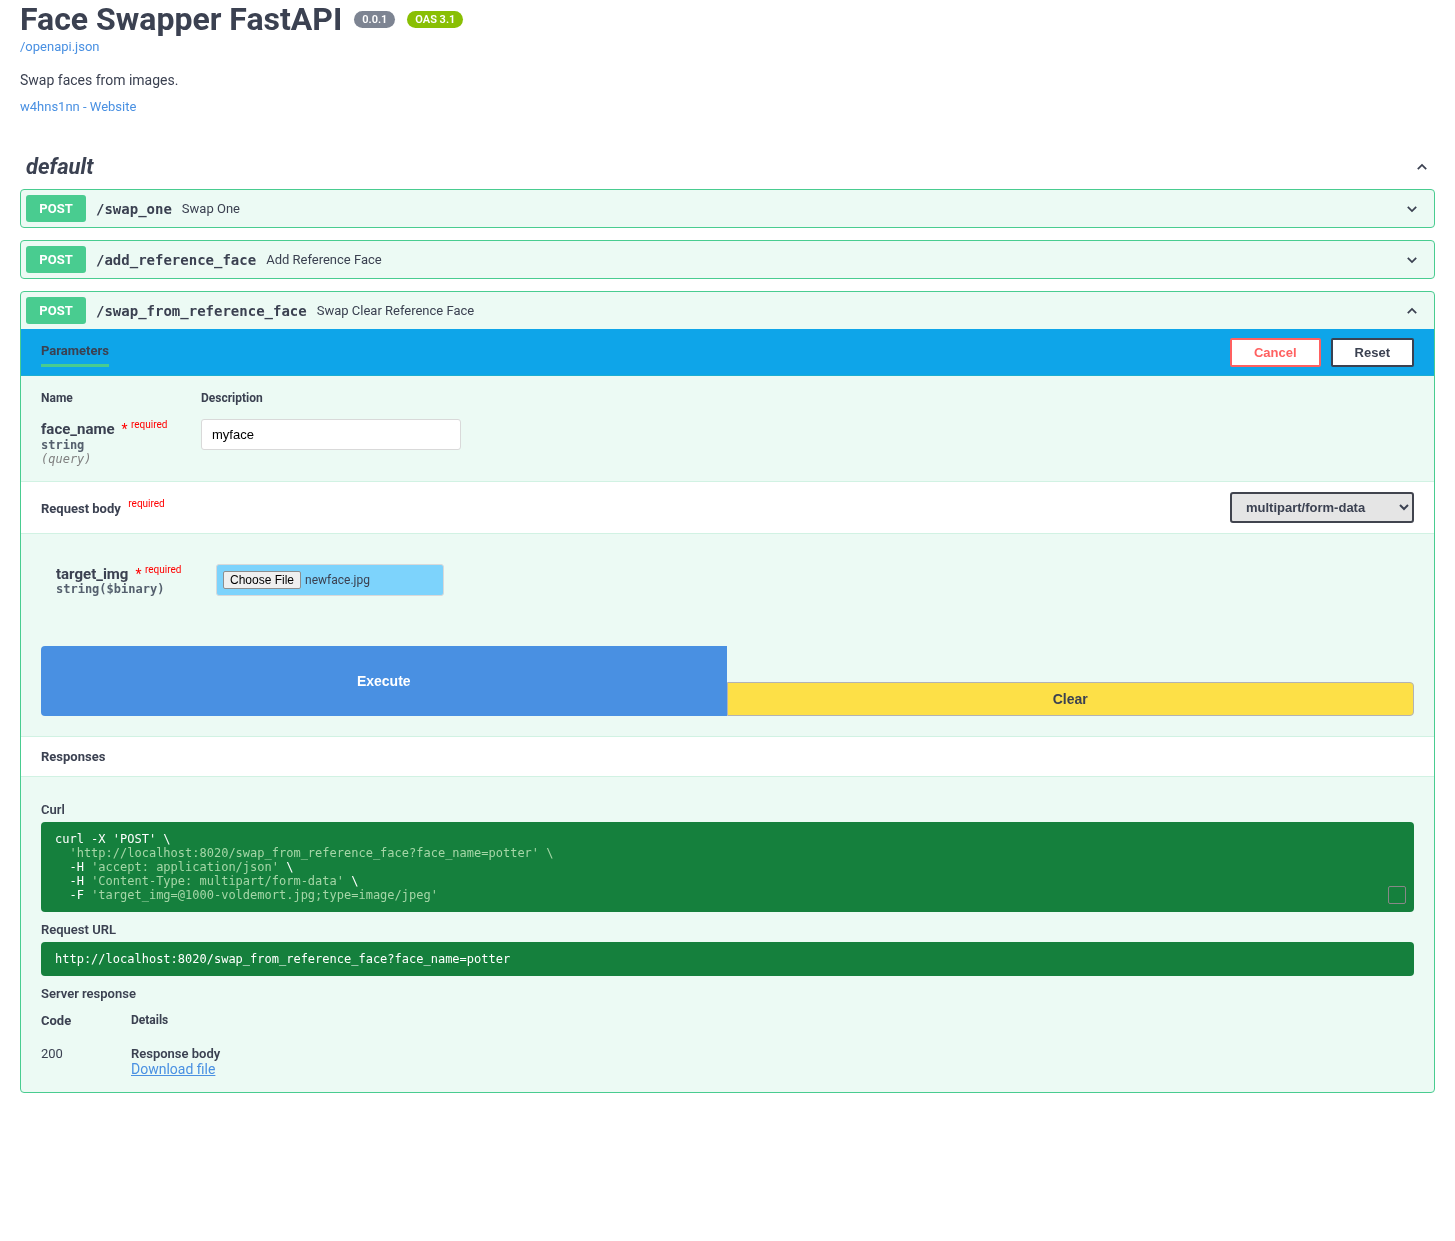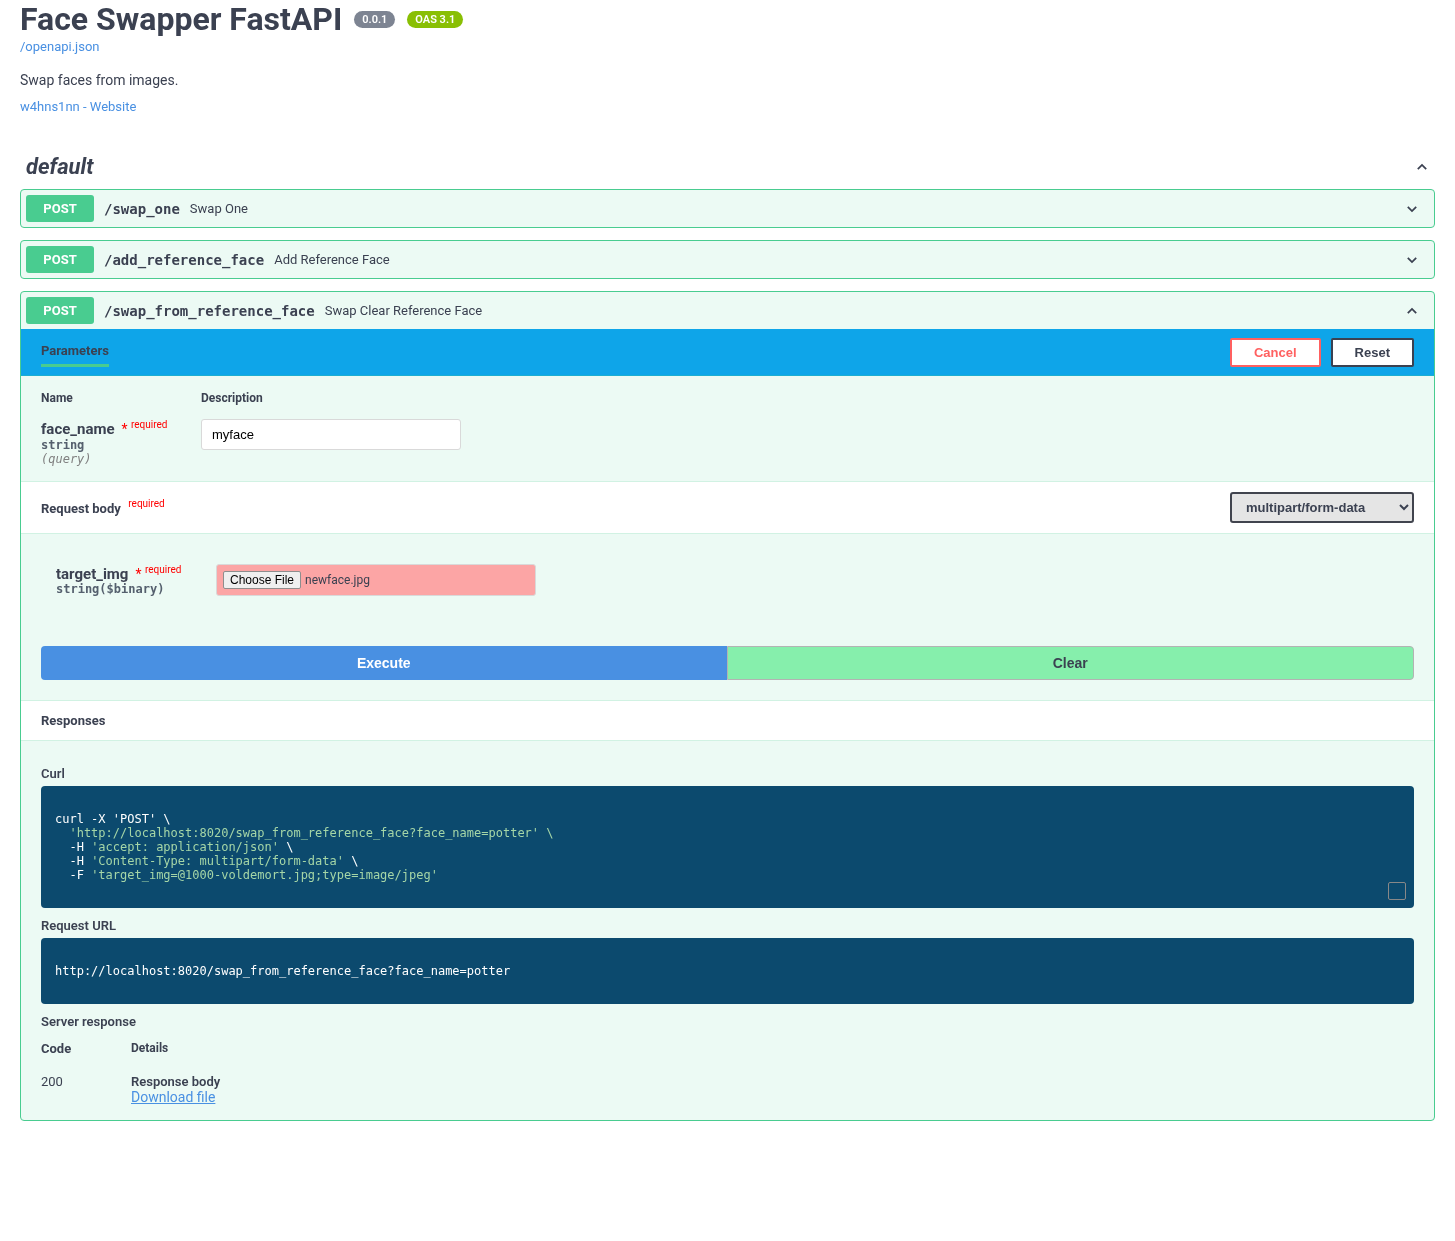--- a/index.html
+++ b/index.html
@@ -54,21 +54,21 @@
     align-items: center;
     padding: 5px;
     cursor: pointer;
   }
   .method-badge {
     background: #49cc90;
     color: #fff;
     font-weight: 700;
     font-size: 13px;
     padding: 6px 0;
-    width: 68px;
+    width: 60px;
     text-align: center;
     border-radius: 3px;
     margin-right: 10px;
   }
   .op-path { font-family: ui-monospace, SFMono-Regular, Menlo, Monaco, Consolas, monospace; font-size: 14px; font-weight: 600; color: #3b4151; }
   .op-summary { font-size: 13px; color: #3b4151; margin-left: 10px; }
   .op-chevron { margin-left: auto; margin-right: 10px; }
   .tabs-row {
     display: flex;
     justify-content: space-between;
@@ -123,66 +123,67 @@
     font-weight: 700;
     color: #3b4151;
     background: #e5e5e5;
   }
   .body-param-area { padding: 30px 20px 50px 35px; }
   .file-wrap {
     display: flex;
     align-items: center;
     gap: 4px;
     border: 1px solid #d9d9d9;
-    background: #fca5a5;
+    background: #7dd3fc;
     border-radius: 3px;
     padding: 4px 6px;
-    width: 320px;
+    width: 228px;
   }
   .file-btn { font-size: 12px; padding: 1px 6px; border: 1px solid #8e8e8e; background: #efefef; border-radius: 2px; cursor: pointer; }
   .file-name { font-size: 12px; color: #3b4151; }
   .exec-row { display: flex; padding: 0 20px 20px; gap: 0; }
   .btn-execute {
     flex: 1;
     background: #4990e2;
     color: #fff;
     font-weight: 700;
     font-size: 14px;
     border: none;
     padding: 8px 0;
     border-radius: 4px 0 0 4px;
     cursor: pointer;
   }
   .btn-clear {
     flex: 1;
-    background: #86efac;
+    background: #fde047;
     color: #3b4151;
     font-weight: 600;
     font-size: 14px;
     border: 1px solid #b3b3b3;
     padding: 8px 0;
     border-radius: 0 4px 4px 0;
     cursor: pointer;
+    margin-top: 36px;
   }
   .responses-header {
     font-size: 13px;
     font-weight: 700;
     padding: 12px 20px;
     background: #fff;
     border-top: 1px solid rgba(73,204,144,0.25);
     border-bottom: 1px solid rgba(73,204,144,0.25);
   }
   .resp-body { padding: 15px 20px; }
   .sub-label { font-size: 13px; font-weight: 600; color: #3b4151; margin: 10px 0 5px; }
   .code-block {
-    background: #0c4a6e;
+    background: #15803d;
     color: #fff;
     font-family: ui-monospace, SFMono-Regular, Menlo, Monaco, Consolas, monospace;
     font-size: 12px;
-    padding: 26px 14px;
+    padding: 10px 14px;
     border-radius: 4px;
     white-space: pre;
     overflow-x: auto;
     position: relative;
   }
   .code-block .hl { color: #a5d6a7; }
   .copy-icon { position: absolute; right: 8px; bottom: 8px; width: 18px; height: 18px; border: 1px solid #888; border-radius: 2px; cursor: pointer; }
   .resp-table-hdr { display: flex; gap: 30px; margin-top: 12px; }
   .resp-code-col { width: 60px; font-size: 13px; }
   .download-link { color: #4990e2; text-decoration: underline; font-size: 14px; }

